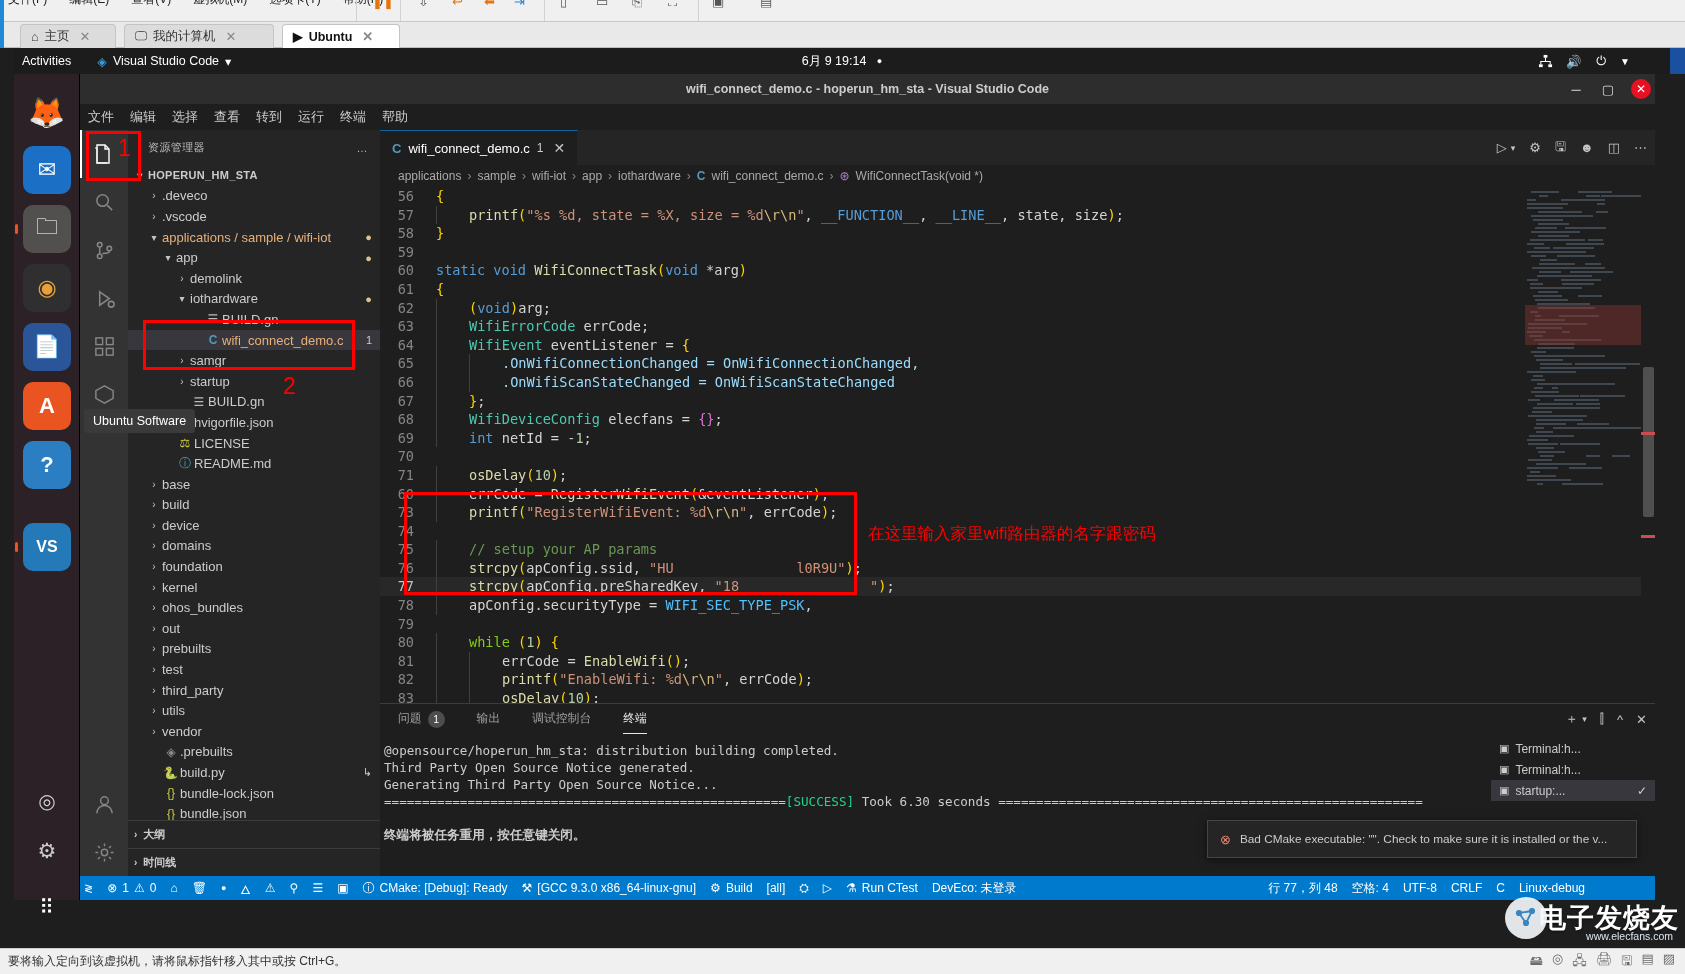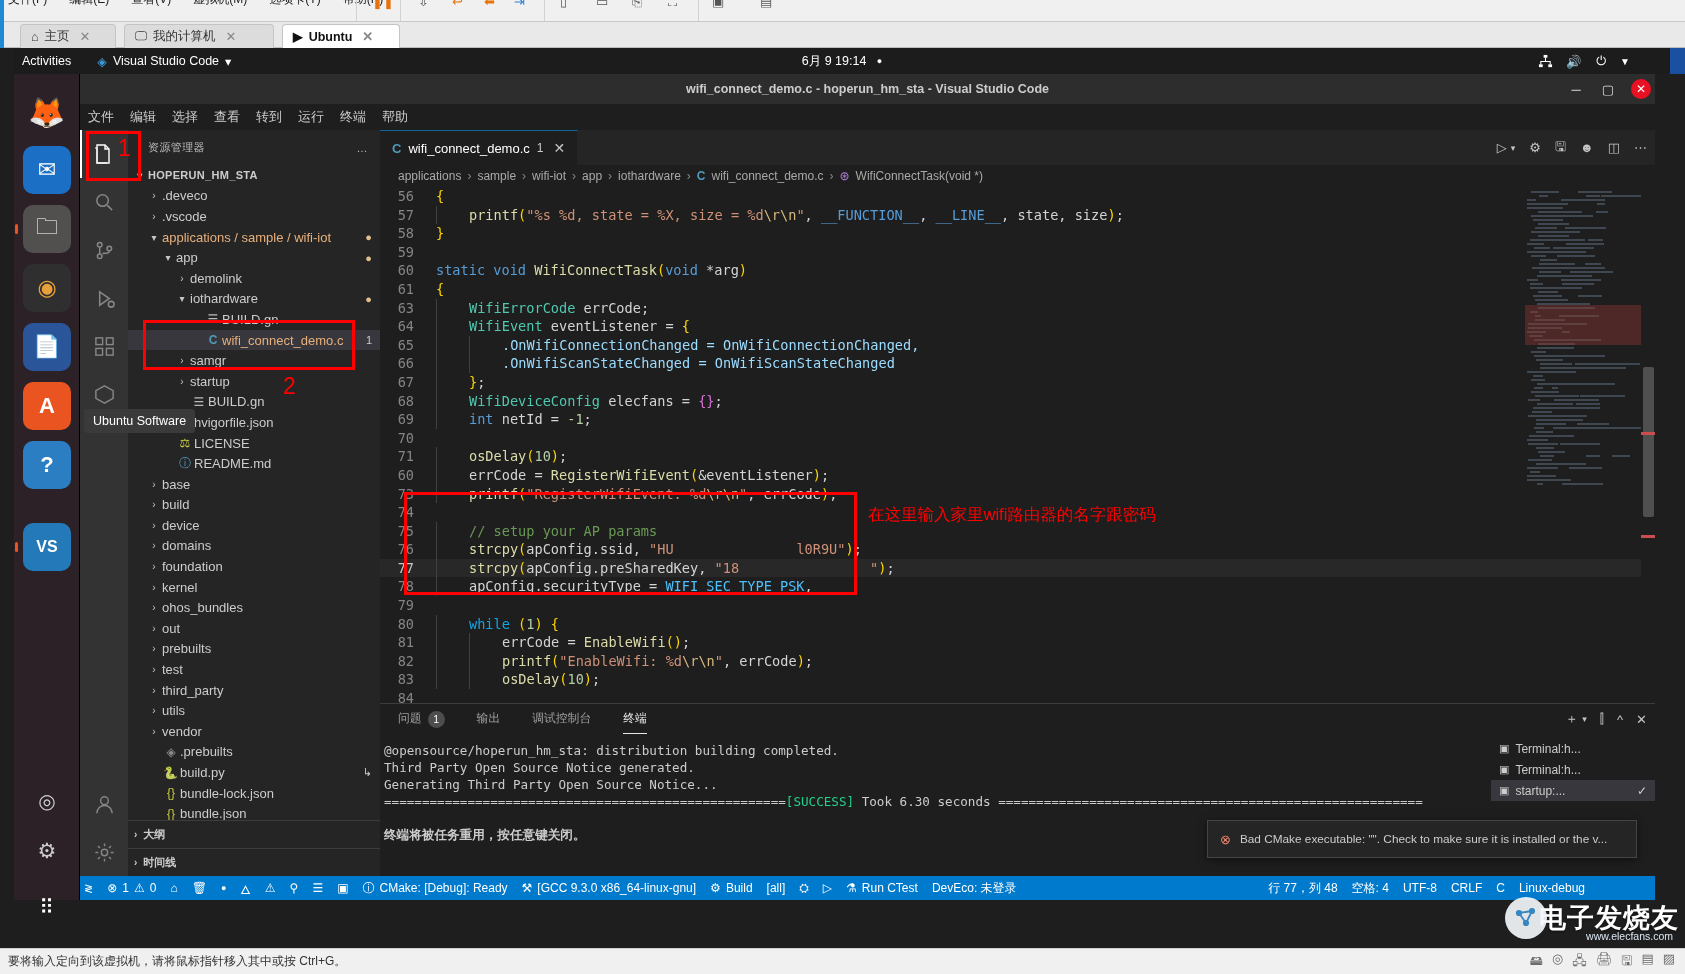--- a/index.html
+++ b/index.html
@@ -125,21 +125,21 @@
   .code-area { position: absolute; left: 0; right: 0; top: 57px; height: 670px; overflow: hidden; }
   .code-lines { font-family: "DejaVu Sans Mono", monospace; font-size: 13.6px; line-height: 18.6px; }
   .cl { display: flex; height: 18.6px; white-space: pre; }
   .cl.hl { background: #282828; }
   .lnum { width: 56px; text-align: right; padding-right: 22px; color: #858585; flex: none; }
   .lnum.cur { color: #c6c6c6; }
   .ctext { flex: 1; }
   .ind { border-left: 1px solid #404040; display: inline-block; height: 18.6px; vertical-align: top; }
   
   .t-kw { color: #569cd6; }
-  .t-kw2 { color: #0ea5e9; }
+  .t-kw2 { color: #84cc16; }
   .t-type { color: #4ec9b0; }
   .t-fn { color: #dcdcaa; }
   .t-str { color: #ce9178; }
   .t-num { color: #b5cea8; }
   .t-com { color: #6a9955; }
   .t-var { color: #9cdcfe; }
   .t-macro { color: #569cd6; }
   .t-plain { color: #d4d4d4; }
   .t-br1 { color: #ffd700; }
   .t-br2 { color: #da70d6; }
@@ -623,20 +623,21 @@
       </div>
 
       <div class="code-area">
         <div class="code-lines" id="code-host">
             <div class="cl"><span class="lnum">56</span><span class="ctext"><span class="t-br1">{</span></span></div>
             <div class="cl"><span class="lnum">57</span><span class="ctext"><span class="ind" style="width: 33px;"></span><span class="t-fn">printf</span><span class="t-br1">(</span><span class="t-str">"%s %d, state = %X, size = %d</span><span class="t-esc">\r\n</span><span class="t-str">"</span><span class="t-plain">, </span><span class="t-macro">__FUNCTION__</span><span class="t-plain">, </span><span class="t-macro">__LINE__</span><span class="t-plain">, state, size</span><span class="t-br1">)</span><span class="t-plain">;</span></span></div>
             <div class="cl"><span class="lnum">58</span><span class="ctext"><span class="t-br1">}</span></span></div>
             <div class="cl"><span class="lnum">59</span><span class="ctext"></span></div>
             <div class="cl"><span class="lnum">60</span><span class="ctext"><span class="t-kw">static</span><span class="t-plain"> </span><span class="t-kw">void</span><span class="t-plain"> </span><span class="t-fn">WifiConnectTask</span><span class="t-br1">(</span><span class="t-kw">void</span><span class="t-plain"> *arg</span><span class="t-br1">)</span></span></div>
             <div class="cl"><span class="lnum">61</span><span class="ctext"><span class="t-br1">{</span></span></div>
+            <div class="cl"><span class="lnum">62</span><span class="ctext"><span class="ind" style="width: 33px;"></span><span class="t-br1">(</span><span class="t-kw">void</span><span class="t-br1">)</span><span class="t-plain">arg;</span></span></div>
             <div class="cl"><span class="lnum">63</span><span class="ctext"><span class="ind" style="width: 33px;"></span><span class="t-type">WifiErrorCode</span><span class="t-plain"> errCode;</span></span></div>
             <div class="cl"><span class="lnum">64</span><span class="ctext"><span class="ind" style="width: 33px;"></span><span class="t-type">WifiEvent</span><span class="t-plain"> eventListener = </span><span class="t-br1">{</span></span></div>
             <div class="cl"><span class="lnum">65</span><span class="ctext"><span class="ind" style="width: 33px;"></span><span class="ind" style="width: 33px;"></span><span class="t-var">.OnWifiConnectionChanged = OnWifiConnectionChanged,</span></span></div>
             <div class="cl"><span class="lnum">66</span><span class="ctext"><span class="ind" style="width: 33px;"></span><span class="ind" style="width: 33px;"></span><span class="t-var">.OnWifiScanStateChanged = OnWifiScanStateChanged</span></span></div>
             <div class="cl"><span class="lnum">67</span><span class="ctext"><span class="ind" style="width: 33px;"></span><span class="t-br1">}</span><span class="t-plain">;</span></span></div>
             <div class="cl"><span class="lnum">68</span><span class="ctext"><span class="ind" style="width: 33px;"></span><span class="t-type">WifiDeviceConfig</span><span class="t-plain"> elecfans = </span><span class="t-br2">{}</span><span class="t-plain">;</span></span></div>
             <div class="cl"><span class="lnum">69</span><span class="ctext"><span class="ind" style="width: 33px;"></span><span class="t-kw">int</span><span class="t-plain"> netId = </span><span class="t-num">-1</span><span class="t-plain">;</span></span></div>
             <div class="cl"><span class="lnum">70</span><span class="ctext"></span></div>
             <div class="cl"><span class="lnum">71</span><span class="ctext"><span class="ind" style="width: 33px;"></span><span class="t-fn">osDelay</span><span class="t-br1">(</span><span class="t-num">10</span><span class="t-br1">)</span><span class="t-plain">;</span></span></div>
             <div class="cl"><span class="lnum">60</span><span class="ctext"><span class="ind" style="width: 33px;"></span><span class="t-plain">errCode = </span><span class="t-fn">RegisterWifiEvent</span><span class="t-br1">(</span><span class="t-plain">&amp;eventListener</span><span class="t-br1">)</span><span class="t-plain">;</span></span></div>
@@ -942,21 +943,21 @@
     </div>
   </div>
 
   <div class="annot-box" style="left:86px; top:131px; width:55px; height:50px;"></div>
   <div class="annot-num" style="left:118px; top:135px;">1</div>
 
   <div class="annot-box" style="left:143px; top:320px; width:212px; height:50px;"></div>
   <div class="annot-num" style="left:283px; top:373px;">2</div>
 
   <div class="annot-box" style="left:404px; top:492px; width:453px; height:103px;"></div>
-  <div class="annot-text" style="left:868px; top:504px;">在这里输入家里wifi路由器的名字跟密码</div>
+  <div class="annot-text" style="left:868px; top:523px;">在这里输入家里wifi路由器的名字跟密码</div>
 
   <div class="watermark">
     <div class="wm-circle">
       <svg width="28" height="28" viewBox="0 0 28 28" fill="none" stroke="#3a8fd0" stroke-width="1.8">
         <circle cx="7" cy="9" r="2.2" fill="#3a8fd0"></circle>
           <circle cx="20" cy="7" r="2.2" fill="#3a8fd0"></circle>
         <circle cx="14" cy="19" r="2.2" fill="#3a8fd0"></circle>
           <path d="M7 9l13-2M20 7l-6 12M14 19L7 9"></path>
       </svg>
     </div>

